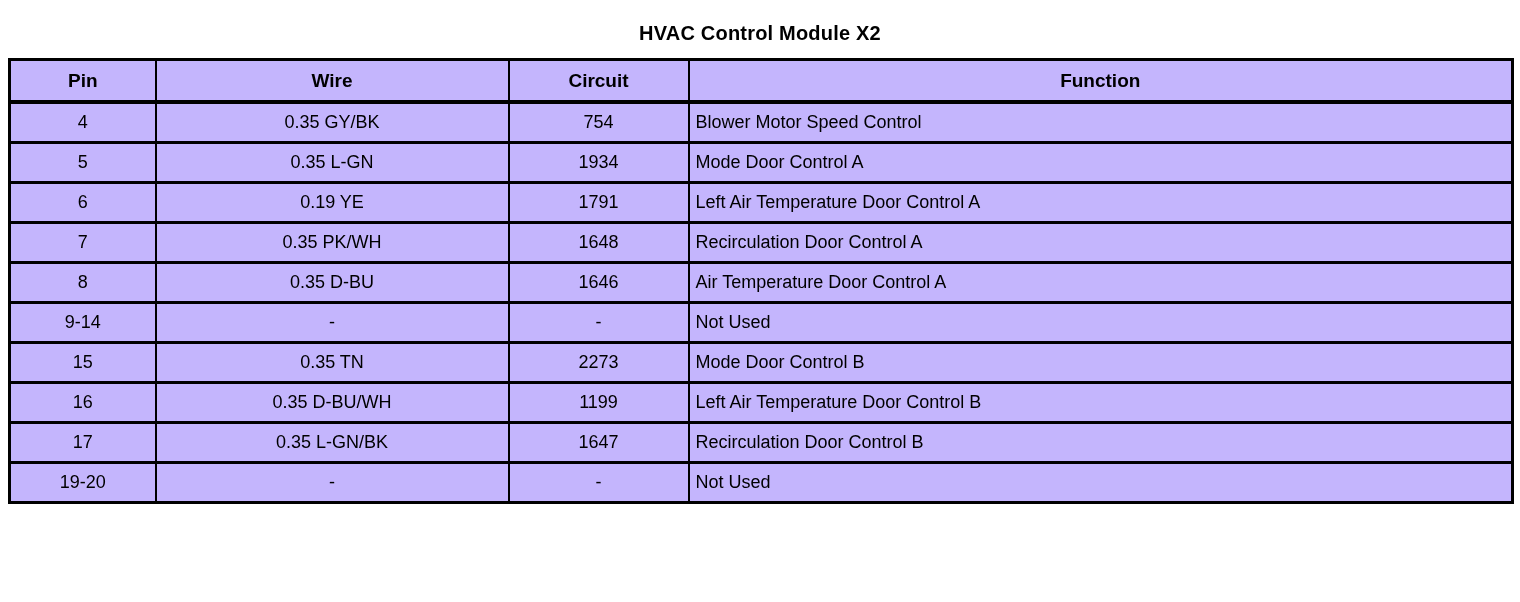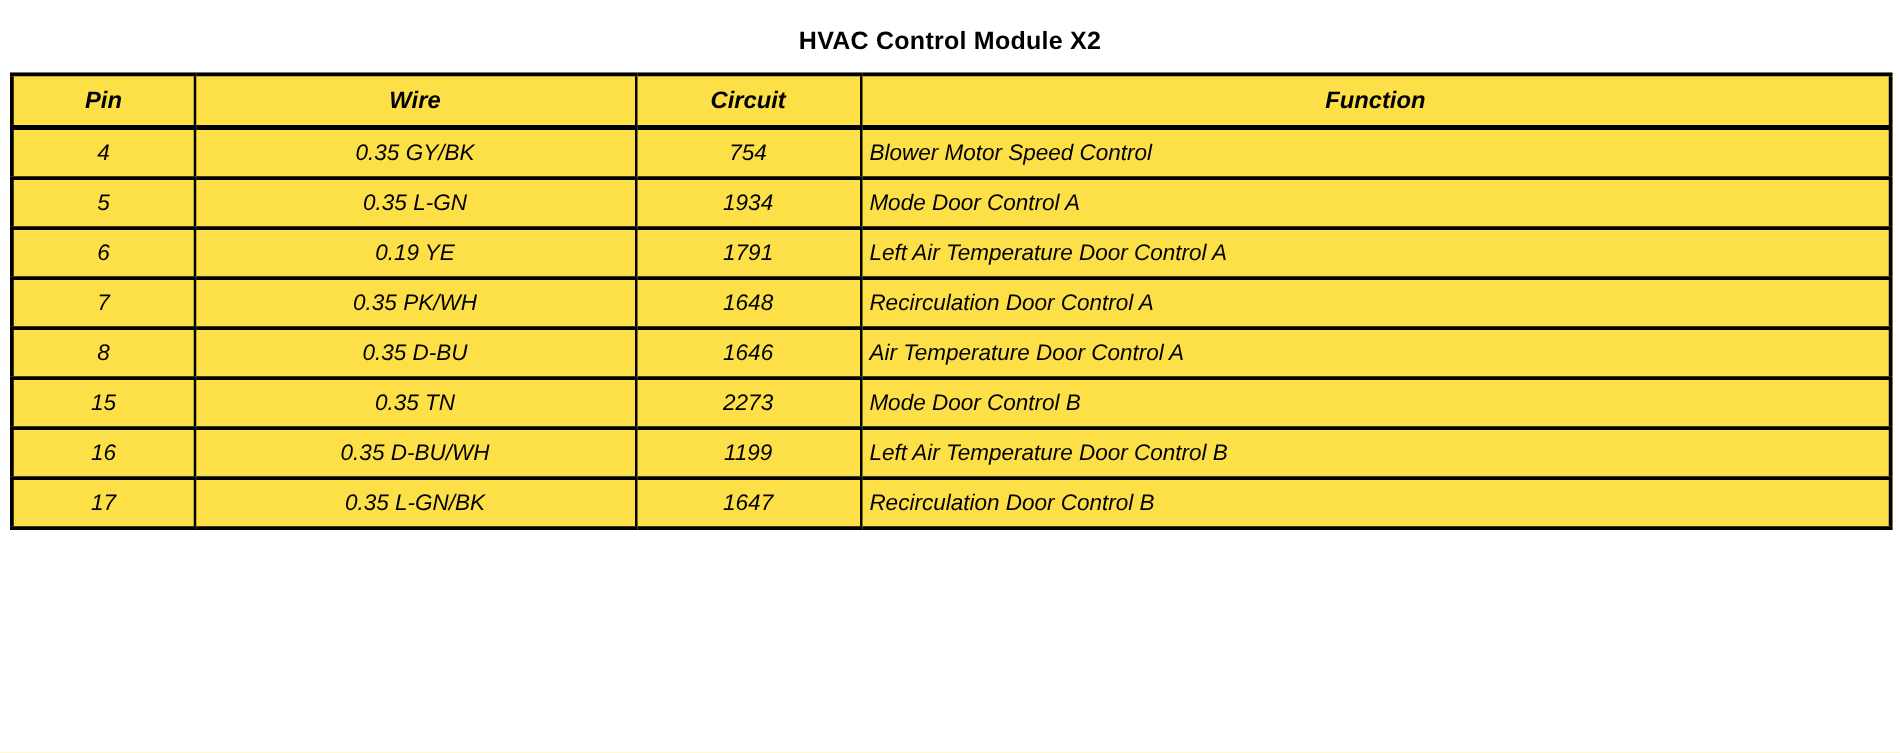--- a/index.html
+++ b/index.html
@@ -24,22 +24,21 @@
     line-height: 26px;
     padding-top: 20px;
     letter-spacing: 0.2px;
   }
   table.pinout {
     border-collapse: collapse;
     table-layout: fixed;
     width: 1503px;
     margin-left: 8px;
     margin-top: 12px;
-    background: #fde047;
-    font-style: italic;
+    background: #c4b5fd;
   }
   table.pinout th,
   table.pinout td {
     border-left: 2px solid #000000;
     border-right: 2px solid #000000;
     border-top: 3px solid #000000;
     border-bottom: 3px solid #000000;
     font-size: 18px;
     vertical-align: middle;
     white-space: nowrap;
@@ -115,32 +114,44 @@
           <td>1648</td>
           <td>Recirculation Door Control A</td>
         </tr>
         <tr>
           <td>8</td>
           <td>0.35 D-BU</td>
           <td>1646</td>
           <td>Air Temperature Door Control A</td>
         </tr>
         <tr>
+          <td>9-14</td>
+          <td>-</td>
+          <td>-</td>
+          <td>Not Used</td>
+        </tr>
+        <tr>
           <td>15</td>
           <td>0.35 TN</td>
           <td>2273</td>
           <td>Mode Door Control B</td>
         </tr>
         <tr>
           <td>16</td>
           <td>0.35 D-BU/WH</td>
           <td>1199</td>
           <td>Left Air Temperature Door Control B</td>
         </tr>
         <tr>
           <td>17</td>
           <td>0.35 L-GN/BK</td>
           <td>1647</td>
           <td>Recirculation Door Control B</td>
         </tr>
+        <tr>
+          <td>19-20</td>
+          <td>-</td>
+          <td>-</td>
+          <td>Not Used</td>
+        </tr>
       </tbody>
   </table>
 </div>
 
 </body></html>

